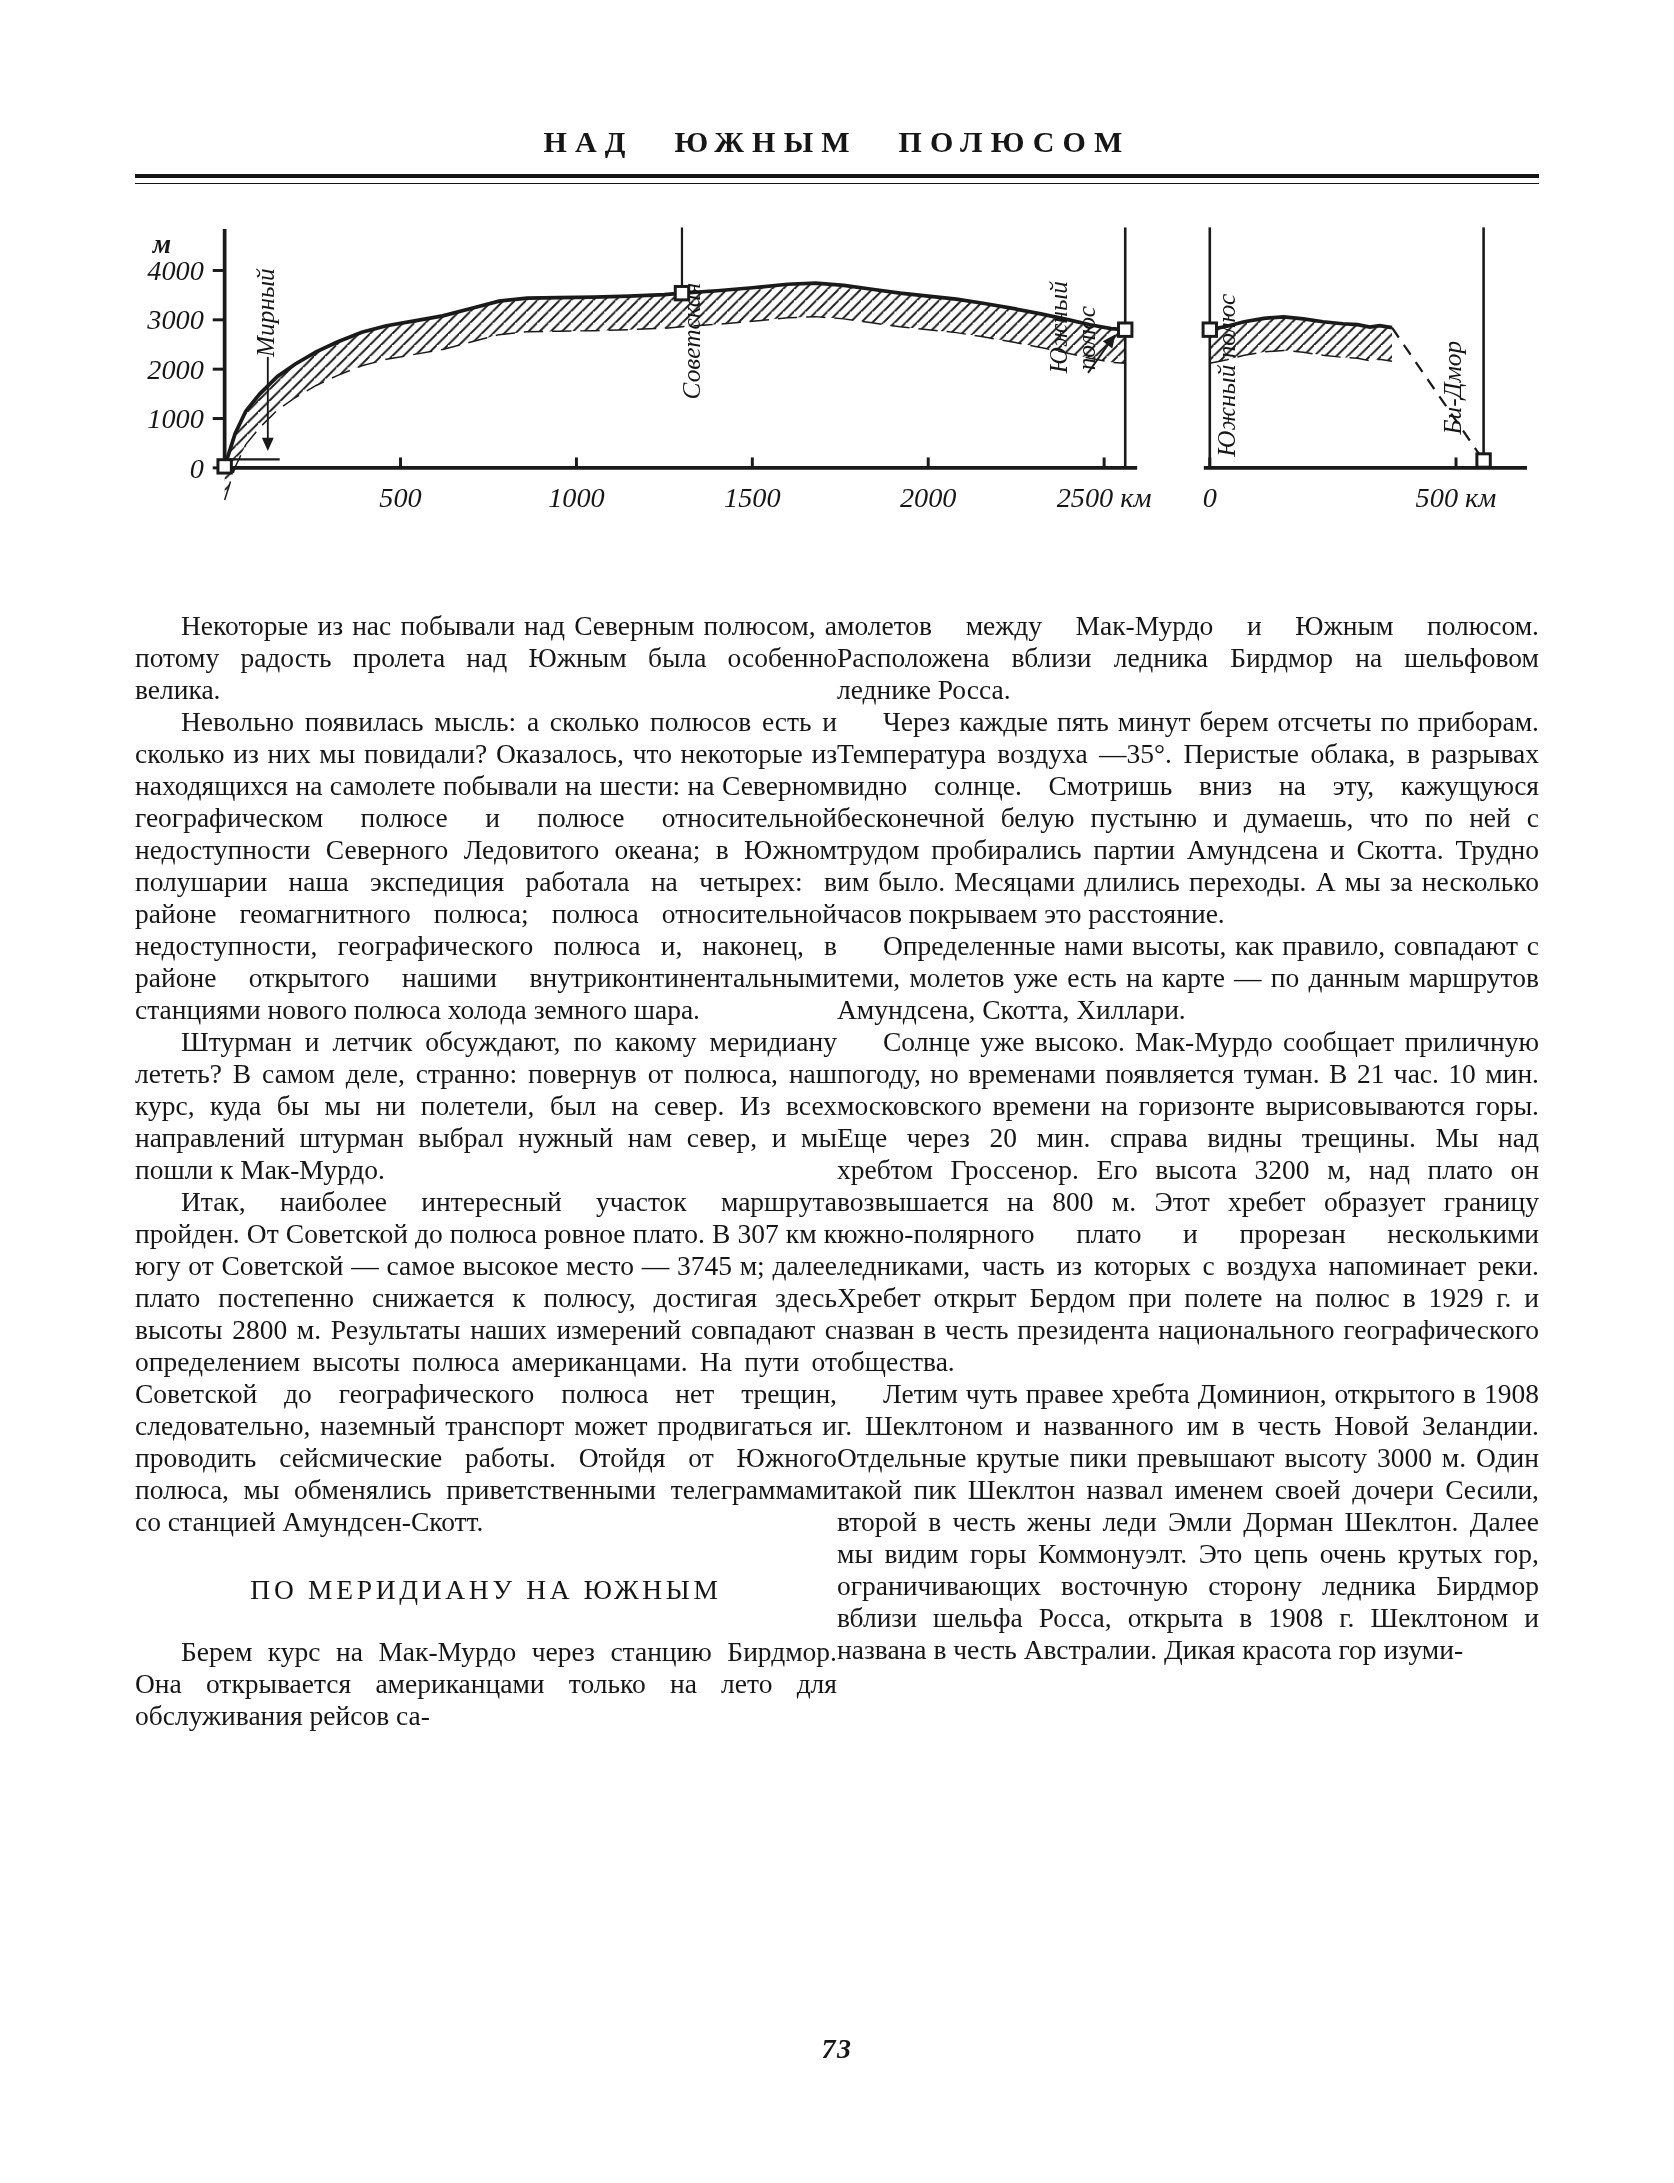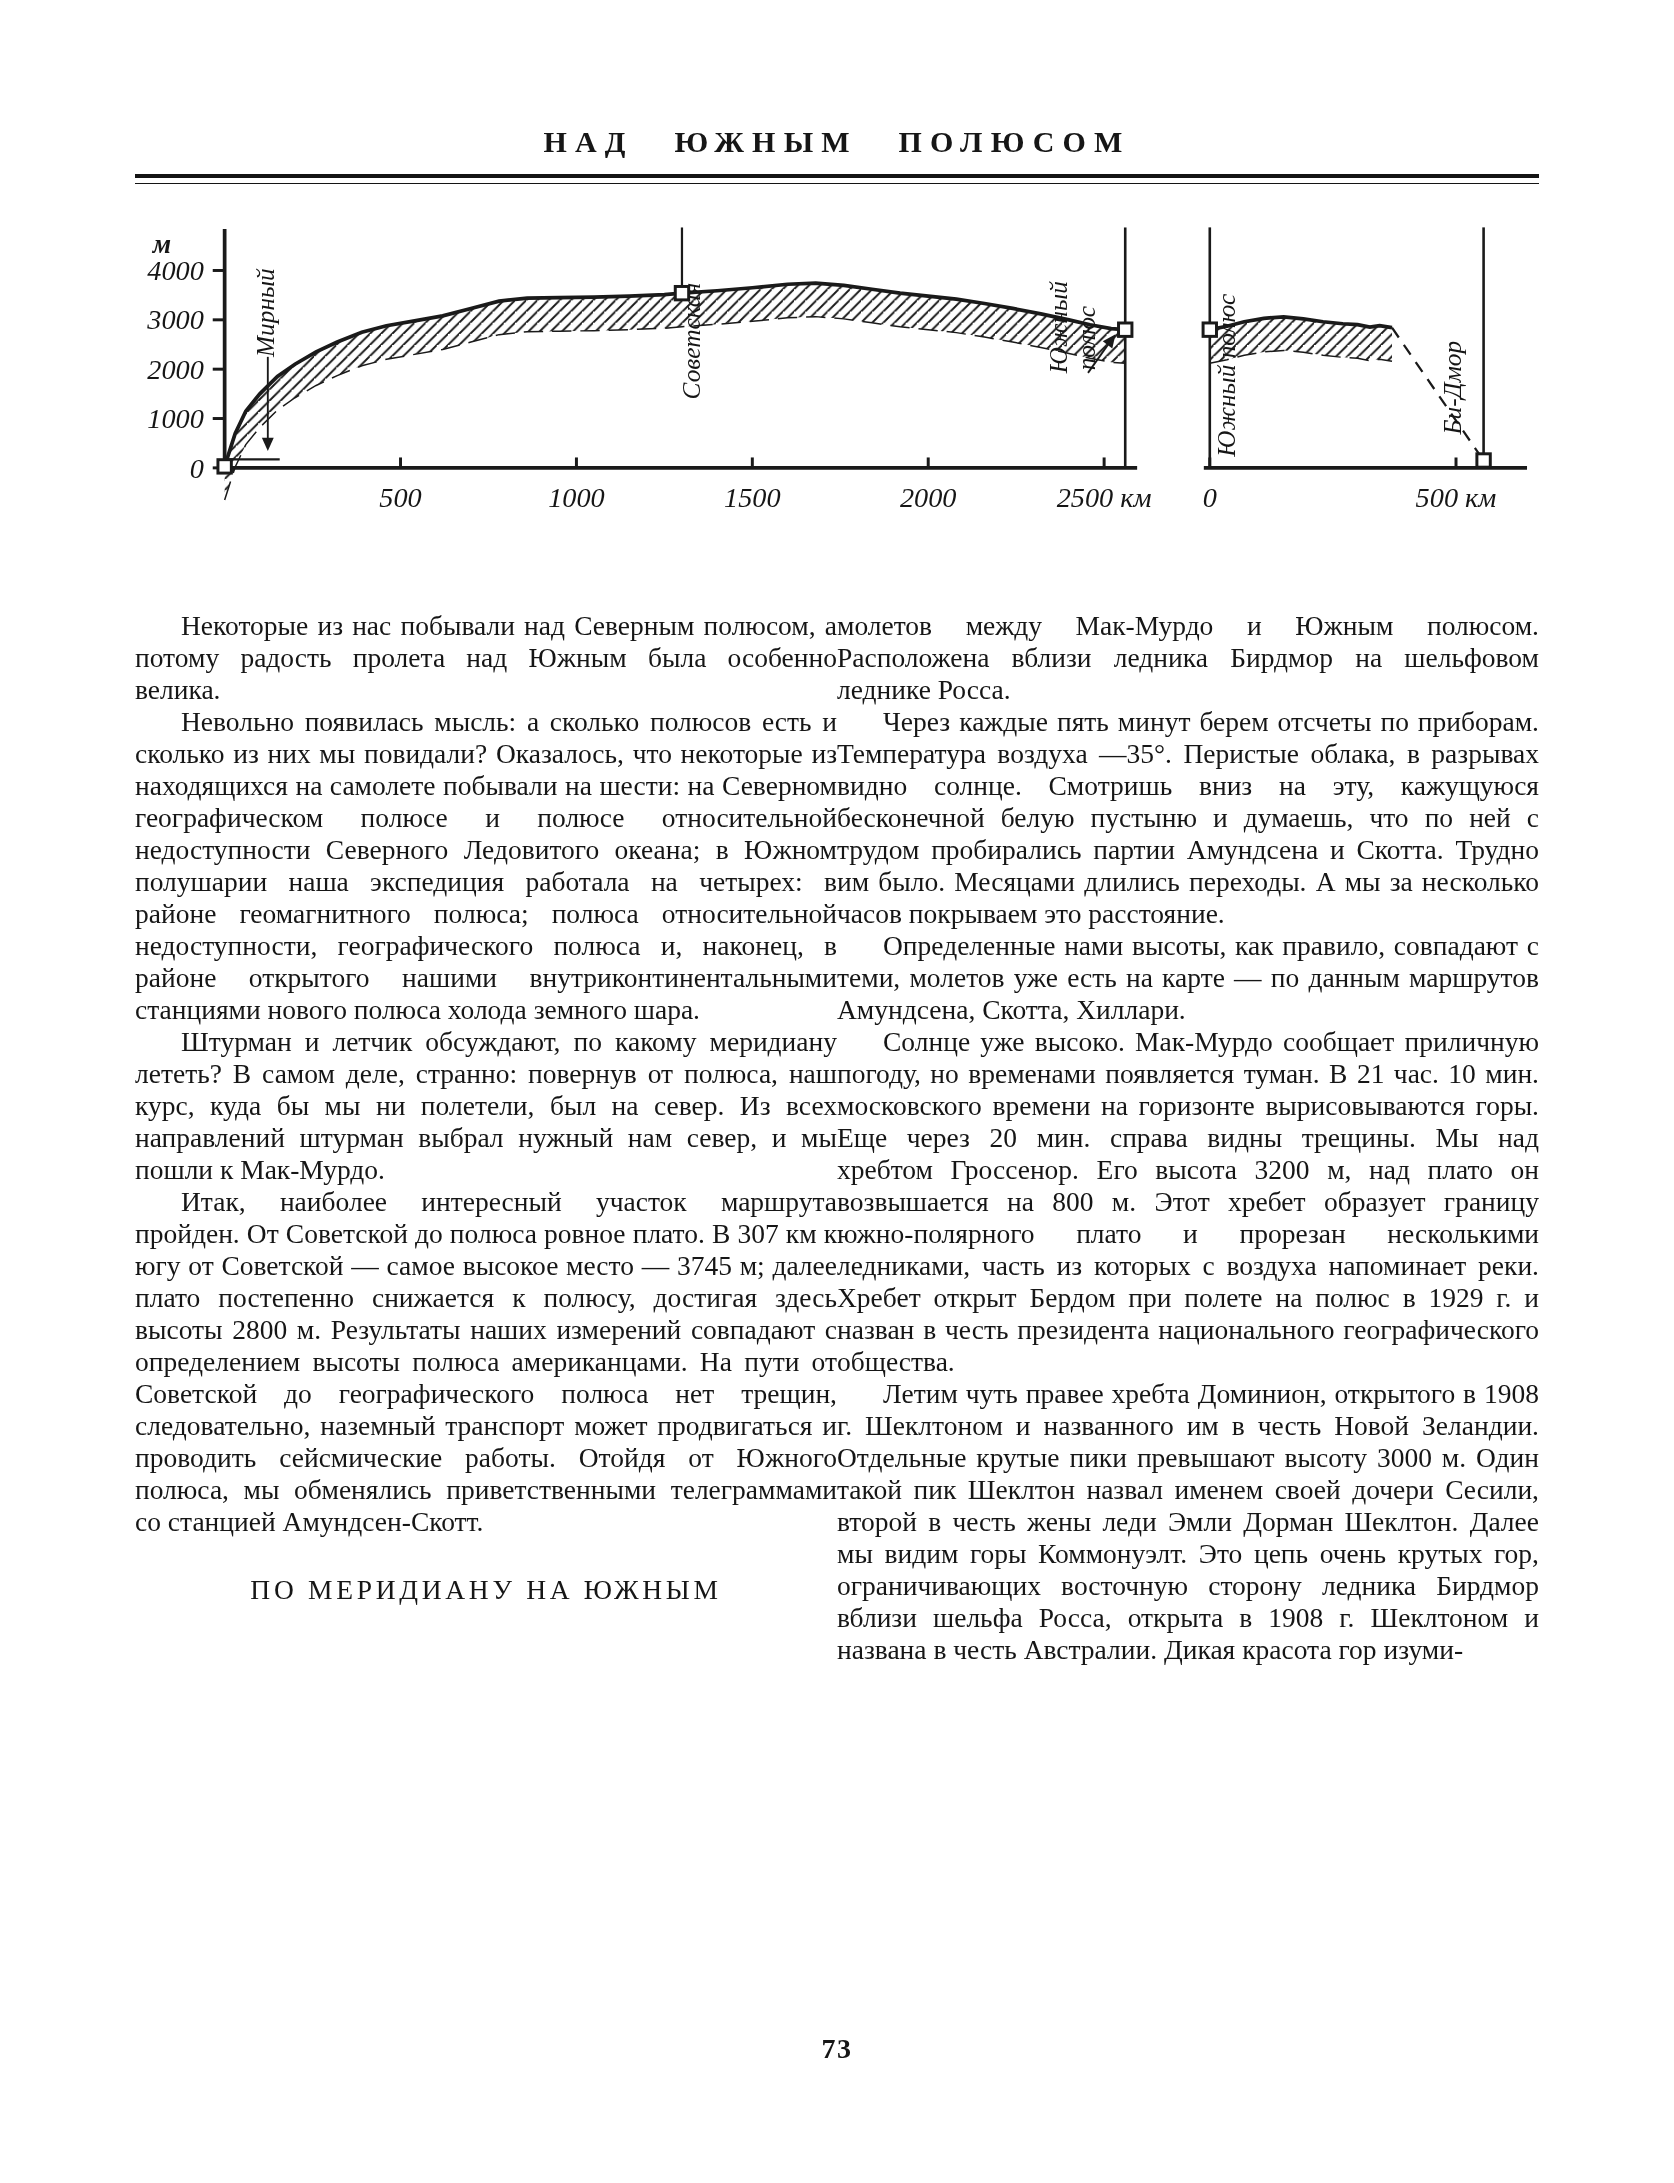--- a/index.html
+++ b/index.html
@@ -15,21 +15,21 @@
   svg text{font-family:"Liberation Serif","DejaVu Serif",serif;font-style:italic;fill:#161616;}
   .caption{text-align:center;font-size:26px;line-height:1.36;margin-top:4.5px;}
   .columns{display:flex;margin-top:33px;}
   .col{flex:1 1 0;min-width:0;}
   p.body{margin:0;font-size:27.5px;line-height:32px;text-align:justify;
          text-justify:inter-word;hyphens:none;}
   p.indent{text-indent:46px;}
   .section-heading{text-align:center;font-size:27.5px;letter-spacing:3.7px;
                    margin:36px 0 30px 0;font-weight:normal;}
   .page-number{position:absolute;left:0;right:0;bottom:118px;text-align:center;
-               font-size:28px;font-weight:bold;letter-spacing:1.5px;}
+               font-size:28px;font-weight:bold;letter-spacing:1.5px;font-style:italic;}
 </style>
 </head>
 <body>
 
 <div class="page">
 
   <div class="running-head">НАД ЮЖНЫМ ПОЛЮСОМ</div>
   <div class="double-rule"></div>
 
   <div class="figure">
@@ -105,20 +105,21 @@
   </div>
 
 
   <div class="columns">
     <div class="col">
       <p class="body indent">Некоторые из нас побывали над Северным полюсом, а потому радость пролета над Южным была особенно велика.</p>
       <p class="body indent">Невольно появилась мысль: а сколько полюсов есть и сколько из них мы повидали? Оказалось, что некоторые из находящихся на самолете побывали на шести: на Северном географическом полюсе и полюсе относительной недоступности Северного Ледовитого океана; в Южном полушарии наша экспедиция работала на четырех: в районе геомагнитного полюса; полюса относительной недоступности, географического полюса и, наконец, в районе открытого нашими внутриконтинентальными станциями нового полюса холода земного шара.</p>
       <p class="body indent">Штурман и летчик обсуждают, по какому меридиану лететь? В самом деле, странно: повернув от полюса, наш курс, куда бы мы ни полетели, был на север. Из всех направлений штурман выбрал нужный нам север, и мы пошли к Мак-Мурдо.</p>
       <p class="body indent">Итак, наиболее интересный участок маршрута пройден. От Советской до полюса ровное плато. В 307 км к югу от Советской — самое высокое место — 3745 м; далее плато постепенно снижается к полюсу, достигая здесь высоты 2800 м. Результаты наших измерений совпадают с определением высоты полюса американцами. На пути от Советской до географического полюса нет трещин, следовательно, наземный транспорт может продвигаться и проводить сейсмические работы. Отойдя от Южного полюса, мы обменялись приветственными телеграммами со станцией Амундсен-Скотт.</p>
       <div class="section-heading">ПО МЕРИДИАНУ НА ЮЖНЫМ</div>
+      <p class="body indent">Берем курс на Мак-Мурдо через станцию Бирдмор. Она открывается американцами только на лето для обслуживания рейсов са-</p>
     </div>
     <div class="col">
       <p class="body">молетов между Мак-Мурдо и Южным полюсом. Расположена вблизи ледника Бирдмор на шельфовом леднике Росса.</p>
       <p class="body indent">Через каждые пять минут берем отсчеты по приборам. Температура воздуха —35°. Перистые облака, в разрывах видно солнце. Смотришь вниз на эту, кажущуюся бесконечной белую пустыню и думаешь, что по ней с трудом пробирались партии Амундсена и Скотта. Трудно им было. Месяцами длились переходы. А мы за несколько часов покрываем это расстояние.</p>
       <p class="body indent">Определенные нами высоты, как правило, совпадают с теми, молетов уже есть на карте — по данным маршрутов Амундсена, Скотта, Хиллари.</p>
       <p class="body indent">Солнце уже высоко. Мак-Мурдо сообщает приличную погоду, но временами появляется туман. В 21 час. 10 мин. московского времени на горизонте вырисовываются горы. Еще через 20 мин. справа видны трещины. Мы над хребтом Гроссенор. Его высота 3200 м, над плато он возвышается на 800 м. Этот хребет образует границу южно-полярного плато и прорезан несколькими ледниками, часть из которых с воздуха напоминает реки. Хребет открыт Бердом при полете на полюс в 1929 г. и назван в честь президента национального географического общества.</p>
       <p class="body indent">Летим чуть правее хребта Доминион, открытого в 1908 г. Шеклтоном и названного им в честь Новой Зеландии. Отдельные крутые пики превышают высоту 3000 м. Один такой пик Шеклтон назвал именем своей дочери Сесили, второй в честь жены леди Эмли Дорман Шеклтон. Далее мы видим горы Коммонуэлт. Это цепь очень крутых гор, ограничивающих восточную сторону ледника Бирдмор вблизи шельфа Росса, открыта в 1908 г. Шеклтоном и названа в честь Австралии. Дикая красота гор изуми-</p>
     </div>
   </div>
 

